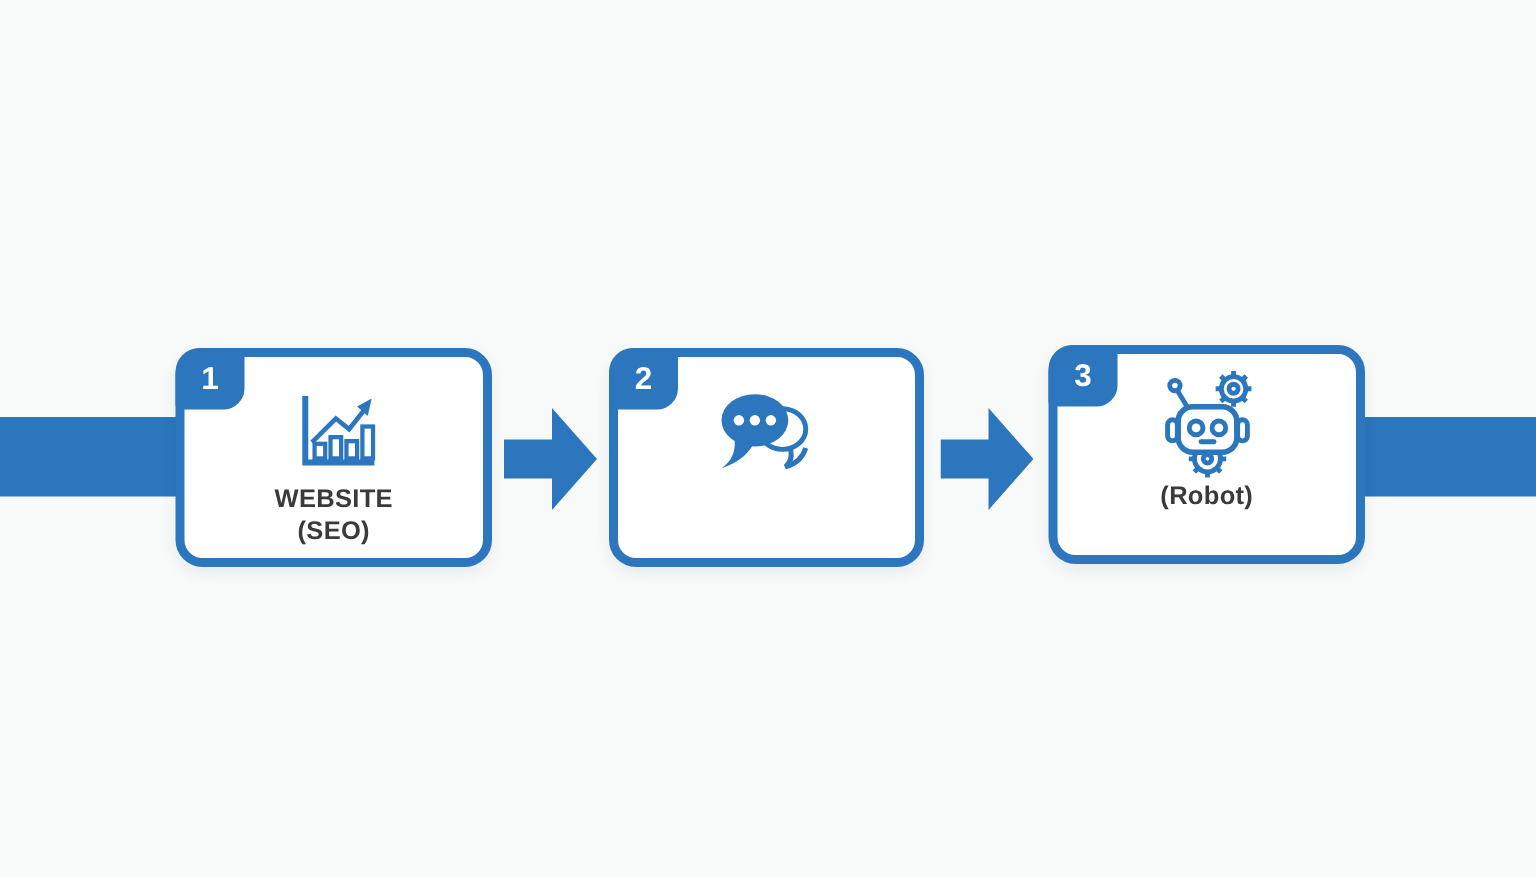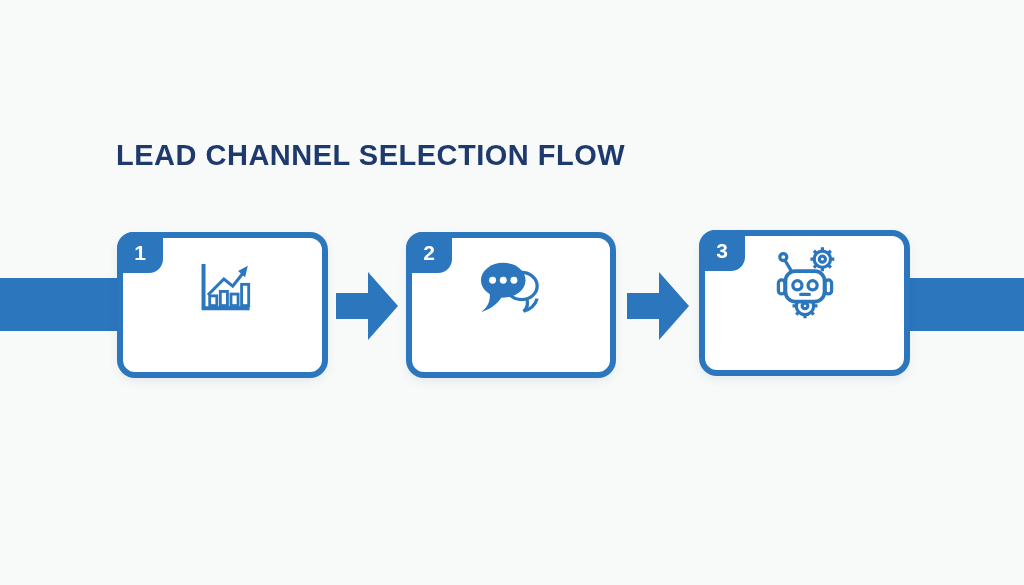--- a/index.html
+++ b/index.html
@@ -64,21 +64,20 @@
     width:62px; height:68px; z-index:1;
   }
   .arrow-1 { left:336px; }
   .arrow-2 { left:627px; }
 </style>
 </head>
 <body>
 
 <div class="canvas">
 
-  <h1 class="title">LEAD CHANNEL SELECTION FLOW</h1>
 
   <div class="bar bar-left"></div>
   <div class="bar bar-right"></div>
 
   <div class="step step-1">
     <div class="badge">
       <span>1</span>
     </div>
     <div class="icon-row">
       <svg width="62" height="62" viewBox="0 0 70 70">
@@ -87,20 +86,22 @@
           <rect x="20" y="45" width="8" height="11" stroke-width="3.2"></rect>
           <rect x="32" y="40" width="8" height="16" stroke-width="3.2"></rect>
           <rect x="44" y="43" width="8" height="13" stroke-width="3.2"></rect>
           <rect x="56" y="32" width="8" height="24" stroke-width="3.2"></rect>
           <polyline points="18,44 36,26 46,34 57,20" stroke-width="3.5"></polyline>
         </g>
         <polygon points="63,11 60,24 52,17" fill="#2b76bd"></polygon>
       </svg>
     </div>
     <div class="labels">
+      <div>WEBSITE</div>
+      <div>(SEO)</div>
     </div>
   </div>
 
   <svg class="arrow arrow-1" viewBox="0 0 62 68">
     <polygon points="0,21 32,21 32,0 62,34 32,68 32,47 0,47" fill="#2b76bd"></polygon>
   </svg>
 
   <div class="step step-2">
     <div class="badge">
       <span>2</span>
@@ -150,16 +151,17 @@
         <path d="M16.5 15 L22.5 25" stroke="#2b76bd" stroke-width="3"></path>
 
         <g fill="none" stroke="#2b76bd" stroke-width="3">
           <circle cx="51" cy="14" r="7.5" fill="#ffffff"></circle>
           <circle cx="51" cy="14" r="2.8"></circle>
           <path d="M58.5 14 H62 M56.3 19.3 L58.8 21.8 M51 21.5 V25 M45.7 19.3 L43.2 21.8 M43.5 14 H40 M45.7 8.7 L43.2 6.2 M51 6.5 V3 M56.3 8.7 L58.8 6.2"></path>
         </g>
       </svg>
     </div>
     <div class="labels">
+      <div>(Robot)</div>
     </div>
   </div>
 
 </div>
 
 </body></html>

